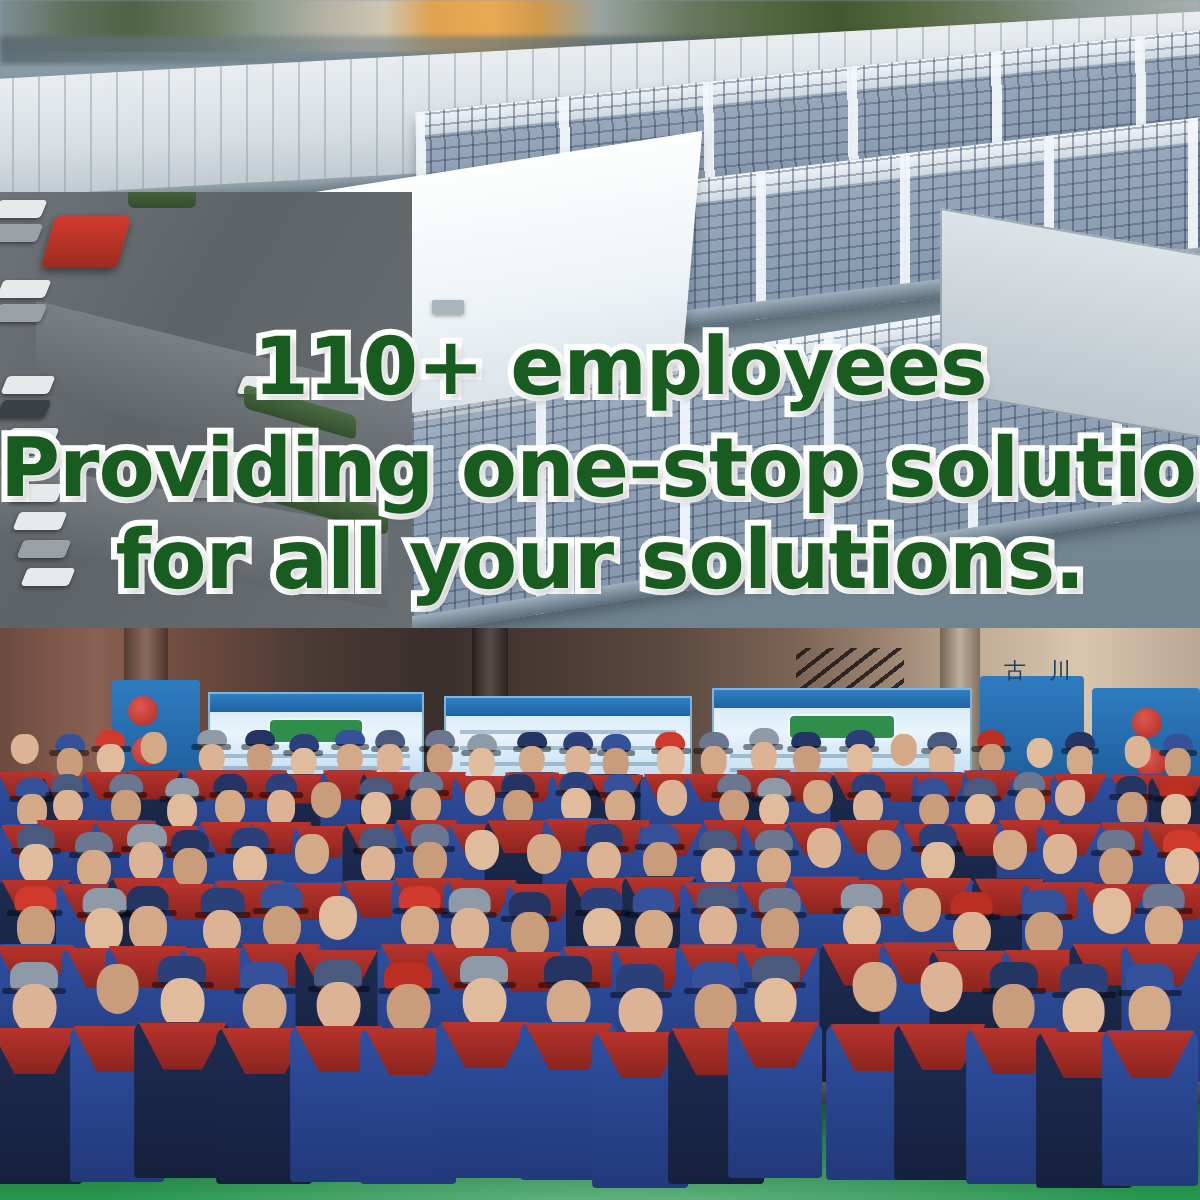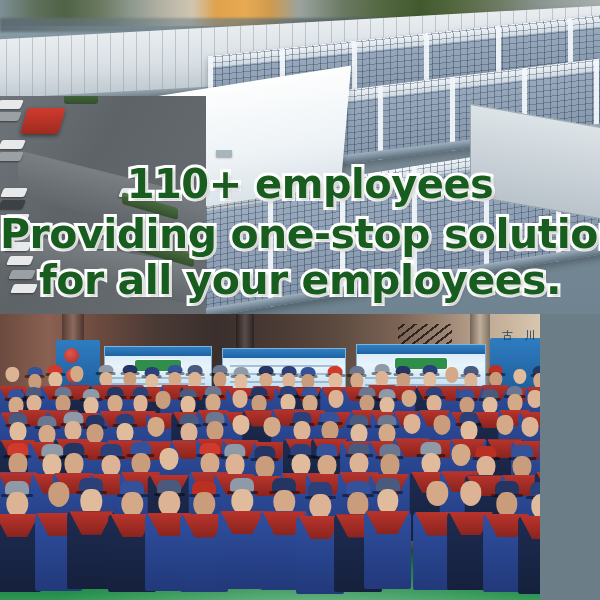--- a/index.html
+++ b/index.html
@@ -134,21 +134,21 @@
     opacity: .92;
   }
   .bldgface {
     position: absolute; background: linear-gradient(#dde4e8, #b9c3ca);
     box-shadow: inset 0 0 0 1px rgba(120,135,145,.6);
   }
 
   
   .group {
     position: absolute; left: 0; top: 314px;
-    width: 540px; height: 286px;
+    width: 600px; height: 286px;
     overflow: hidden;
     background: #e5e5e5;
   }
   
   .interior {
     position: absolute; left: 0; top: 0; width: 600px; height: 78px;
     background: linear-gradient(90deg,
       #6b4a3f 0%, #8a6152 8%, #6d4b3f 16%, #4a3a35 26%,
       #3a2f2d 36%, #4a3a34 46%, #5c4a40 56%,
       #7b6354 66%, #9d8573 74%, #c2ad97 82%, #d8c6ae 90%, #b9a793 100%);
@@ -1120,16 +1120,16 @@
 
     <div class="darkmid"></div>
     <div class="shadowband"></div>
     <div class="floor"></div>
     <div class="floorshine"></div>
   </div>
 
   <div class="headline">
     <div class="hl-line hl-2">110+ employees</div>
     <div class="hl-line hl-3">Providing one-stop solutions</div>
-    <div class="hl-line hl-4">for all your employees.</div>
+    <div class="hl-line hl-4">for all your solutions.</div>
   </div>
 
 </div>
 
 </body></html>

